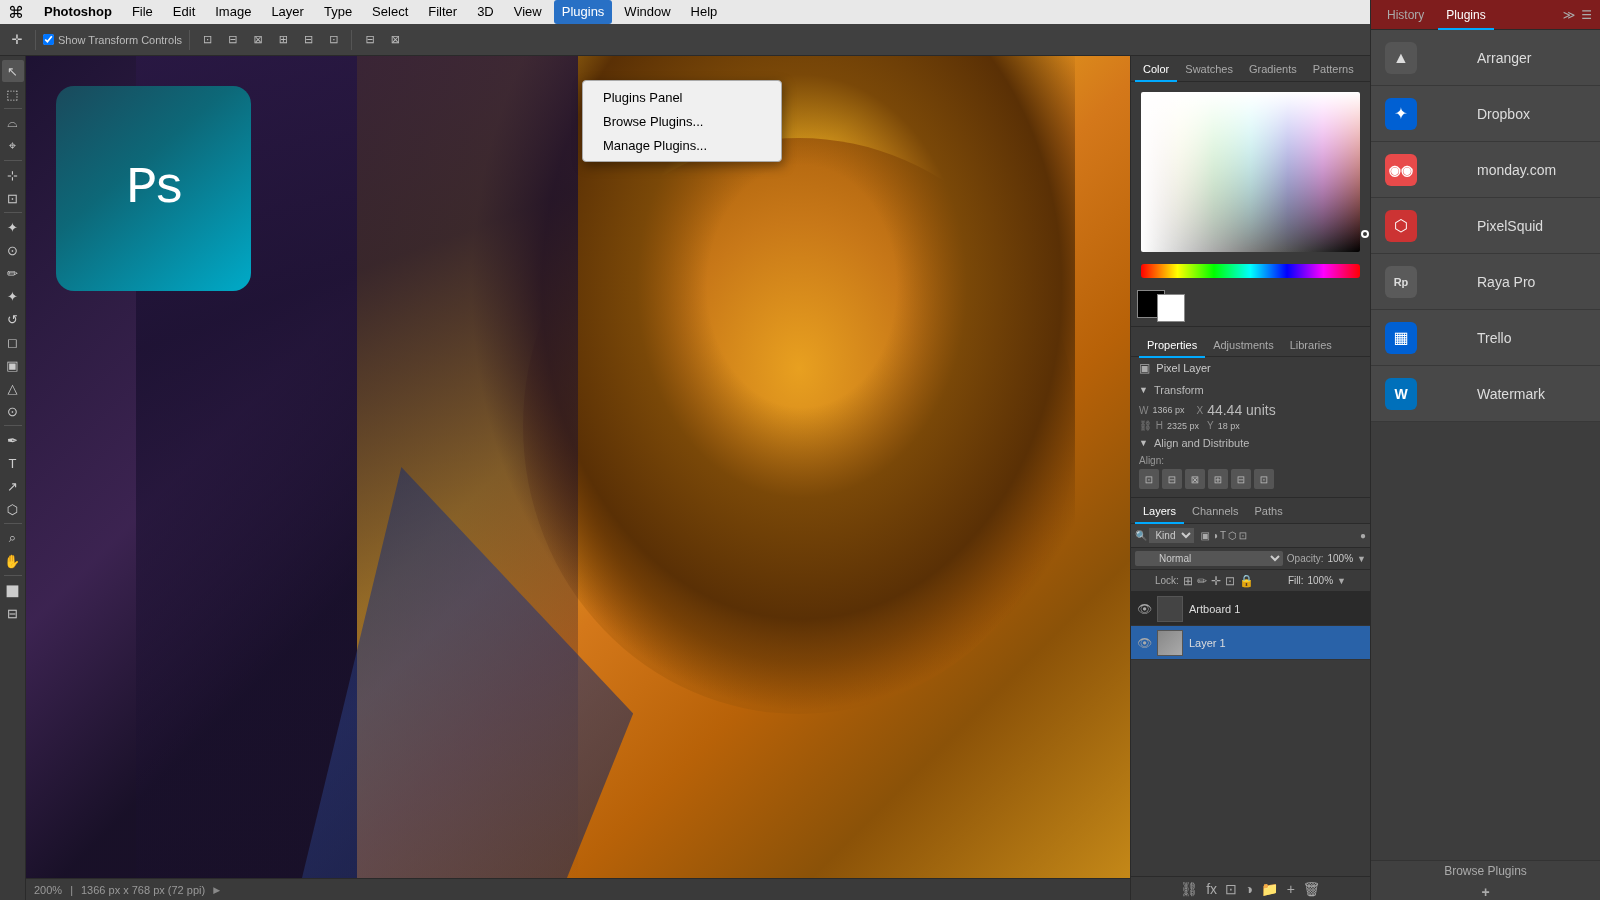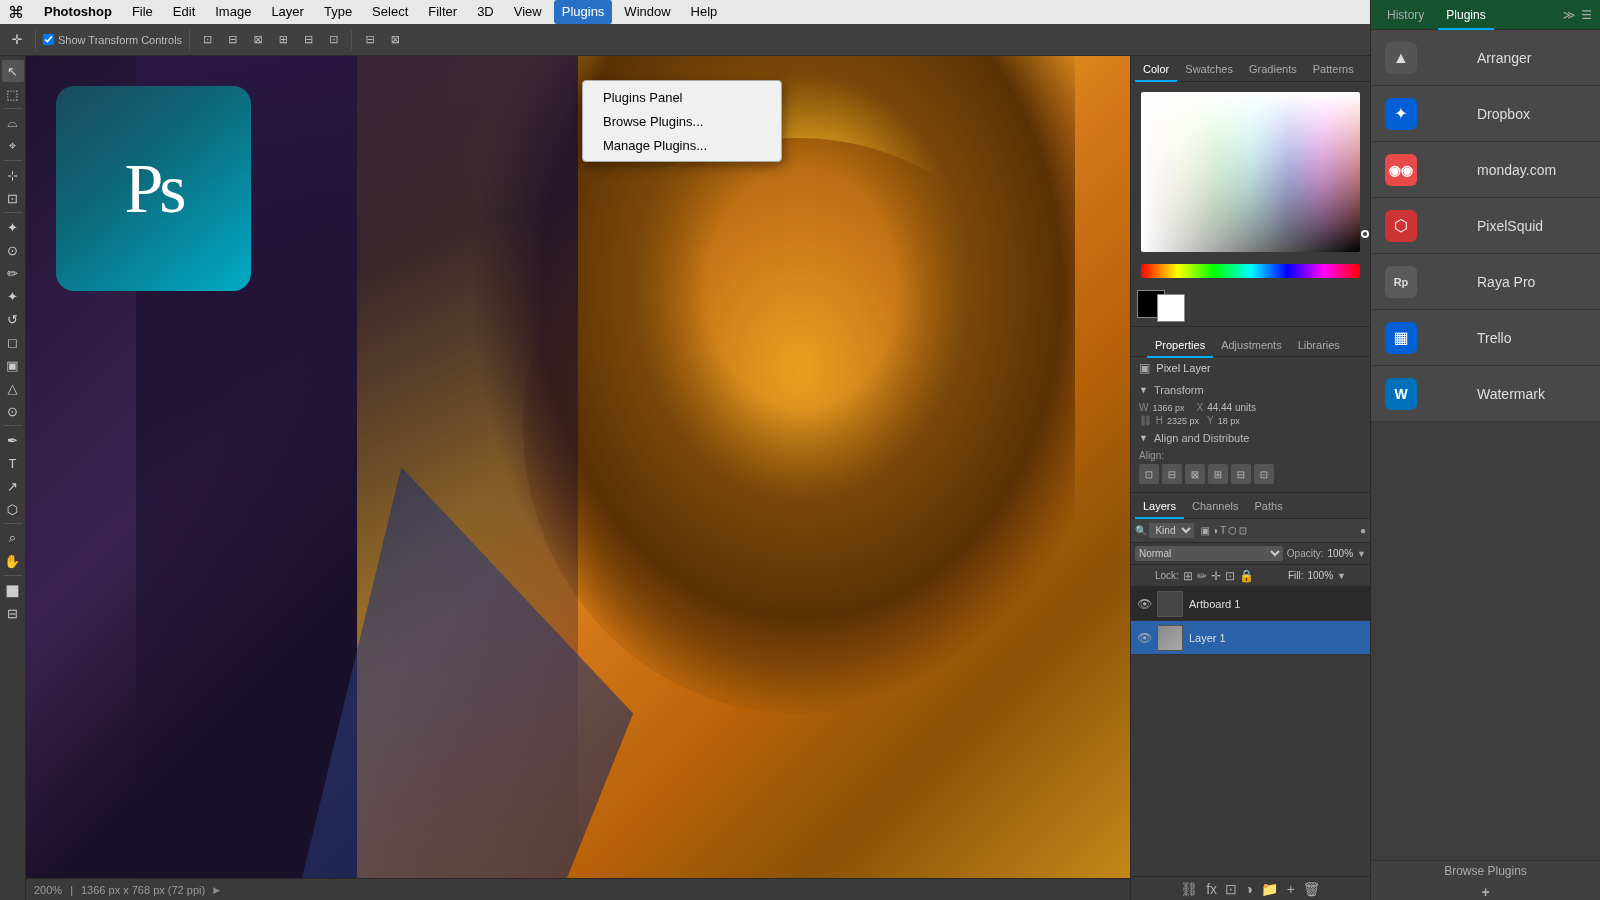--- a/index.html
+++ b/index.html
@@ -50,29 +50,29 @@
       flex: 1; background: #606060; position: relative; overflow: hidden;
     }
     #ps-logo {
       position: absolute; top: 0; left: 0;
       width: 200px; height: 210px;
       background: linear-gradient(135deg, #1a4a5c 0%, #0d7080 40%, #00b4d8 100%);
       border-radius: 20px; z-index: 5;
       display: flex; align-items: center; justify-content: center;
       margin: 20px 0 0 20px;
     }
-    .ps-logo-text { font-size: 70px; font-weight: 200; color: #fff; font-family: Liberation Serif, serif; letter-spacing: -4px; }
+    .ps-logo-text { font-size: 52px; font-weight: 200; color: #fff; font-family: Liberation Mono, monospace; letter-spacing: -4px; }
     #canvas-status {
       position: absolute; bottom: 0; left: 0; right: 0; height: 22px;
       background: #3a3a3a; border-top: 1px solid #2a2a2a;
       display: flex; align-items: center; padding: 0 8px; gap: 8px;
       font-size: 11px; color: #999;
     }
     .panel-header {
-      height: 30px; background: #14532d; border-bottom: 1px solid #2a2a2a;
+      height: 30px; background: #7f1d1d; border-bottom: 1px solid #2a2a2a;
       display: flex; align-items: center; padding: 0 8px; gap: 6px;
     }
     .panel-tab {
       font-size: 12px; color: #aaa; padding: 0 8px; height: 30px;
       line-height: 30px; cursor: pointer; border-bottom: 2px solid transparent;
     }
     .panel-tab.active { color: #fff; border-bottom: 2px solid #0af; }
     .panel-header-icons { margin-left: auto; display: flex; gap: 6px; }
 
     .plugin-item {
@@ -365,38 +365,38 @@
           <div class="color-spectrum" style="height:160px; position:relative; border-radius:2px;"></div>
           <div style="position:absolute; bottom:24px; left:230px; width:8px; height:8px; border-radius:50%; border:2px solid #fff; pointer-events:none;"></div>
         </div>
         <div class="color-hue-slider" style="margin:2px 10px 4px; height:14px; border-radius:3px;"></div>
         <div class="color-swatches-row">
           <div class="color-swatch-fg"></div>
           <div class="color-swatch-bg"></div>
         </div>
 
         <div class="properties-section" style="border-top:1px solid #2a2a2a;">
-          <div style="height:24px; background:#3a3a3a; border-bottom:1px solid #2a2a2a; display:flex; align-items:center; padding:0 16px;">
+          <div style="height:24px; background:#3a3a3a; border-bottom:1px solid #2a2a2a; display:flex; align-items:center; padding:0 8px;">
             <span class="color-tab active">Properties</span>
             <span class="color-tab">Adjustments</span>
             <span class="color-tab">Libraries</span>
           </div>
           <div style="display:flex; align-items:center; padding:4px 8px; gap:6px;">
             <span style="font-size:12px; color:#aaa;">▣</span>
             <span style="font-size:11px; color:#ccc;">Pixel Layer</span>
           </div>
           <div class="properties-header">
             <span class="chevron">▼</span>
             <span>Transform</span>
           </div>
           <div class="prop-row">
             <span style="color:#888;">W</span>
             <span class="prop-value" style="font-size:9px;">1366 px</span>
             <span style="color:#888; margin-left:8px;">X</span>
-            <span class="prop-value" style="font-size:10px;">44.44 units</span>
+            <span class="prop-value" style="font-size:14px;">44.44 units</span>
           </div>
           <div class="prop-row">
             <span style="color:#888;">⛓</span>
             <span style="color:#888;">H</span>
             <span class="prop-value" style="font-size:9px;">2325 px</span>
             <span style="color:#888; margin-left:4px;">Y</span>
             <span class="prop-value" style="font-size:9px;">18 px</span>
           </div>
           <div class="properties-header">
             <span class="chevron">▼</span>
@@ -429,21 +429,21 @@
             </select>
             <span style="font-size:10px; color:#aaa; margin-left:4px;">▣</span>
             <span style="font-size:10px; color:#aaa;">◑</span>
             <span style="font-size:10px; color:#aaa;">T</span>
             <span style="font-size:10px; color:#aaa;">⬡</span>
             <span style="font-size:10px; color:#aaa;">⊡</span>
             <span style="font-size:10px; color:#aaa; margin-left:auto;">●</span>
           </div>
 
           <div style="height:22px; display:flex; align-items:center; padding:0 4px; gap:4px; border-bottom:1px solid #2a2a2a;">
-            <select style="background:#555; color:#ccc; font-size:10px; border:none; padding:1px 0; border-radius:2px; flex:1;">
+            <select style="background:#555; color:#ccc; font-size:10px; border:none; padding:1px 20px; border-radius:2px; flex:1;">
               <option>Normal</option>
             </select>
             <span style="font-size:10px; color:#aaa;">Opacity:</span>
             <span style="font-size:10px; color:#ccc;">100%</span>
             <span style="font-size:9px; color:#aaa;">▼</span>
           </div>
 
           <div class="layers-lock-row">
             <span style="font-size:10px; color:#aaa;">Lock:</span>
             <span style="font-size:12px; color:#aaa;">⊞</span>

